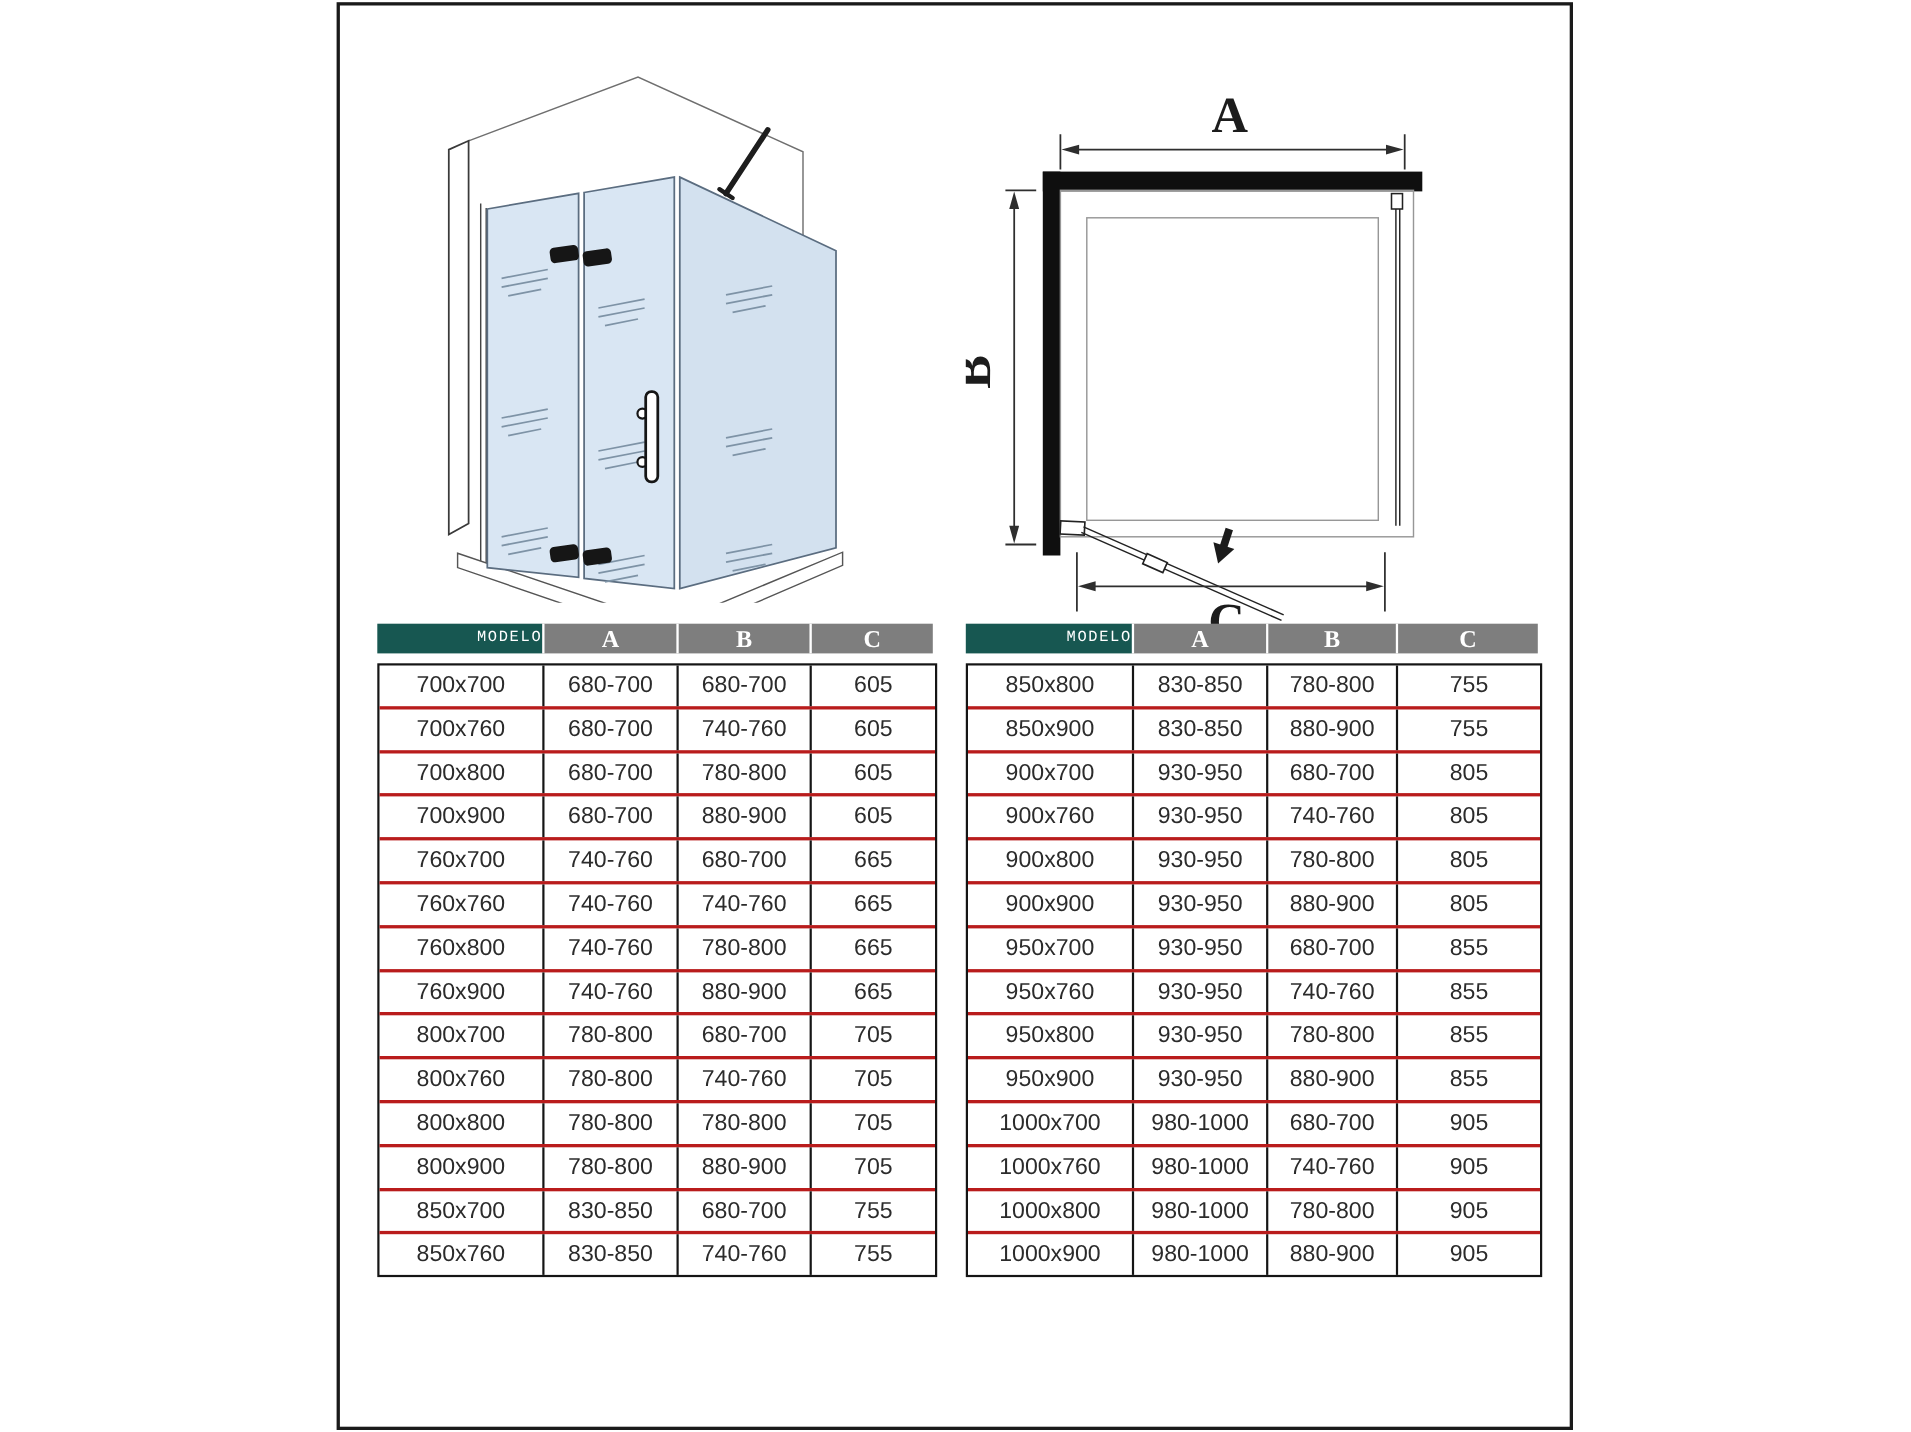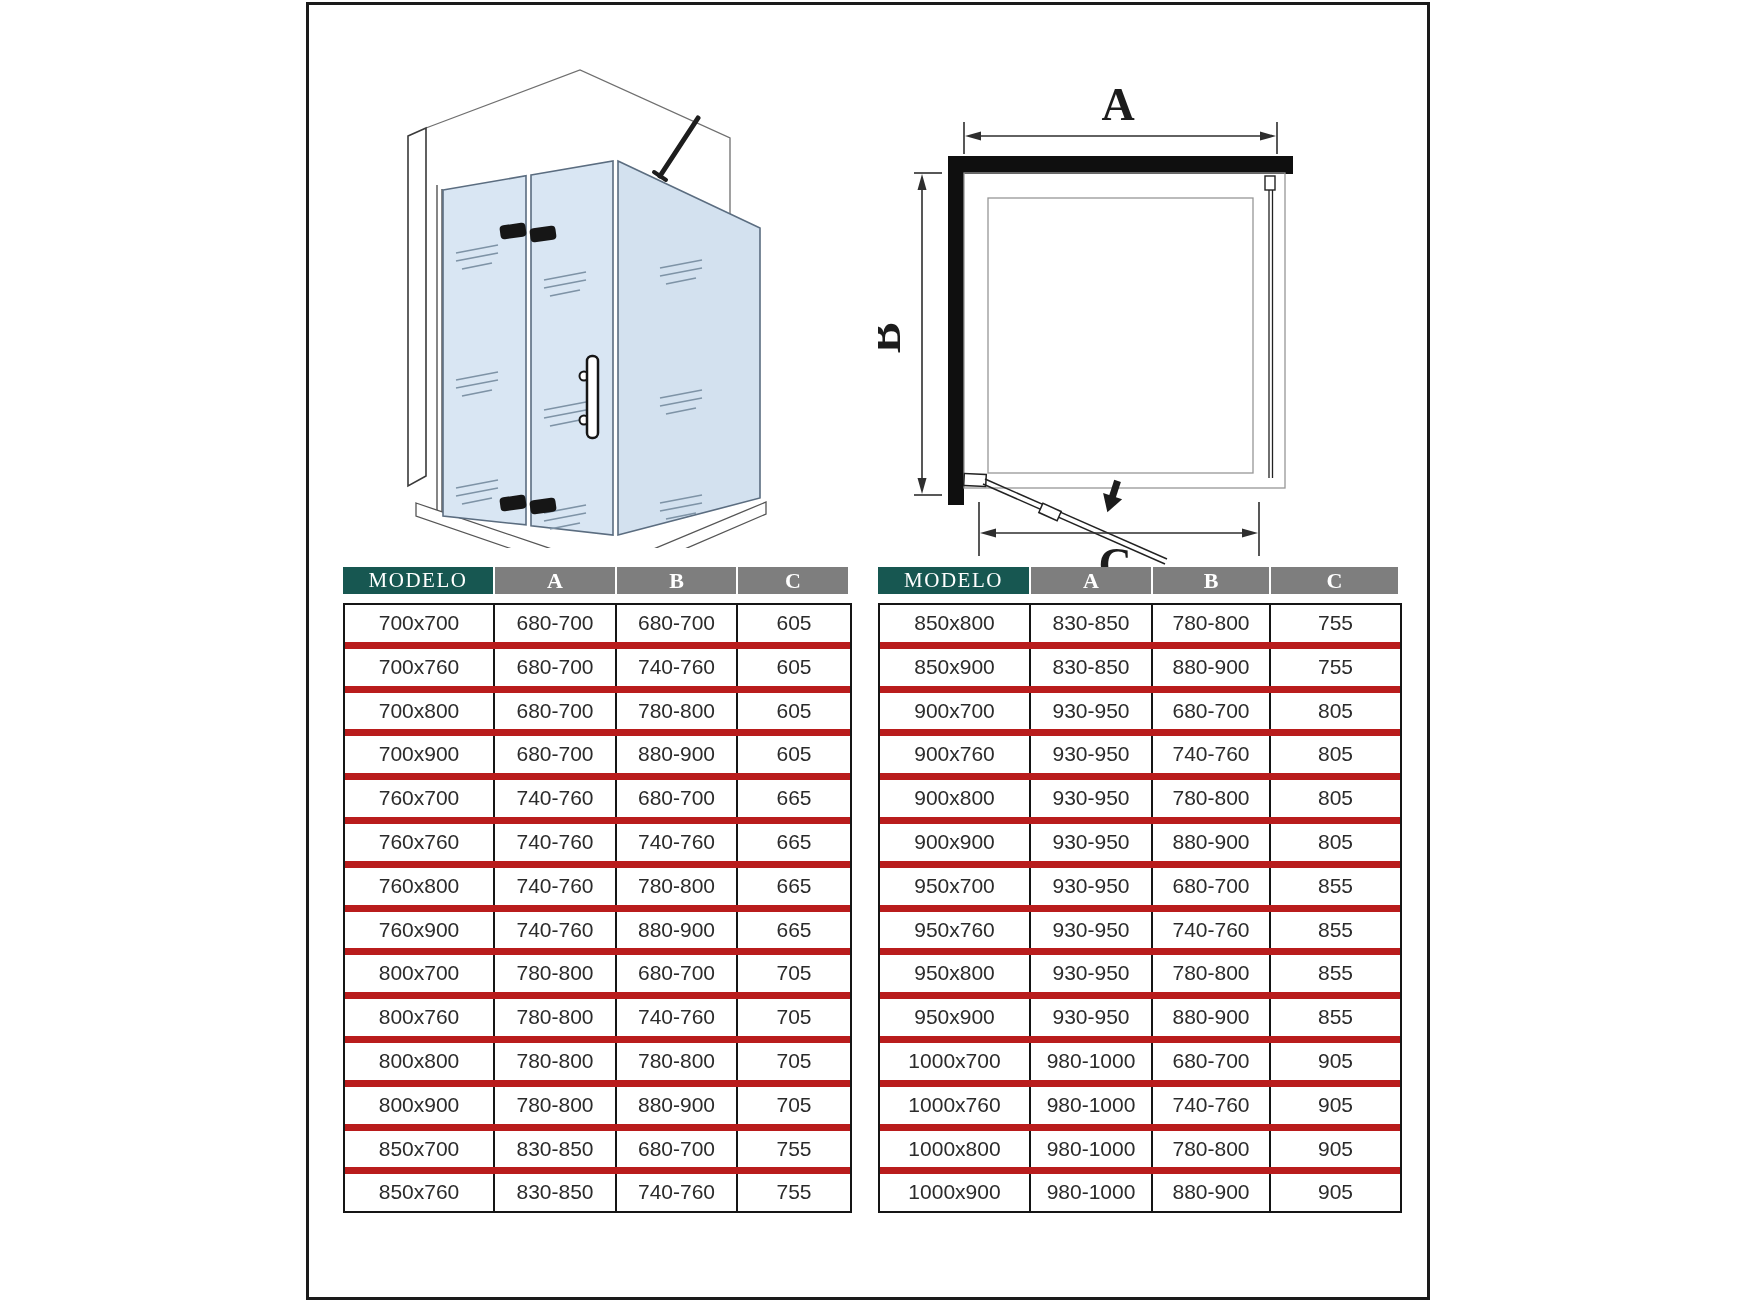--- a/index.html
+++ b/index.html
@@ -19,30 +19,30 @@
   
   .spec-table{position:absolute;top:567px;}
   .spec-table.left{left:343px;}
   .spec-table.right{left:878px;}
   .thead{display:flex;height:27px;}
   .hcell{
     box-sizing:border-box;height:27px;line-height:27px;text-align:center;
     color:#fff;font-size:22px;
   }
   .hcell.model{
-    font-family:Liberation Serif, serif;font-size:21px;letter-spacing:1.5px;
+    font-family:Liberation Mono, monospace;font-size:14px;letter-spacing:1.5px;text-align:right;
   }
   .hcell.size{
     font-family:"Liberation Serif",serif;font-weight:bold;
     border-left:2px solid #ffffff;
   }
   .tbody{
     margin-top:9px;border:2px solid #151515;background:#fff;display:inline-block;
   }
-  .trow{display:flex;border-bottom:7px solid #b91c1c;}
+  .trow{display:flex;border-bottom:3px solid #b91c1c;}
   .trow:last-child{border-bottom:none;}
   .tcell{
     box-sizing:border-box;height:36.8px;line-height:36.8px;text-align:center;
     font-size:21px;color:#2b2b2b;border-right:2px solid #151515;
   }
   .tcell:last-child{border-right:none;border-radius:11px;}
   
   .spec-table.left  .w0{width:150px}.spec-table.left  .w1{width:122px}
   .spec-table.left  .w2{width:121px}.spec-table.left  .w3{width:112px}
   .spec-table.right .w0{width:151px}.spec-table.right .w1{width:122px}

